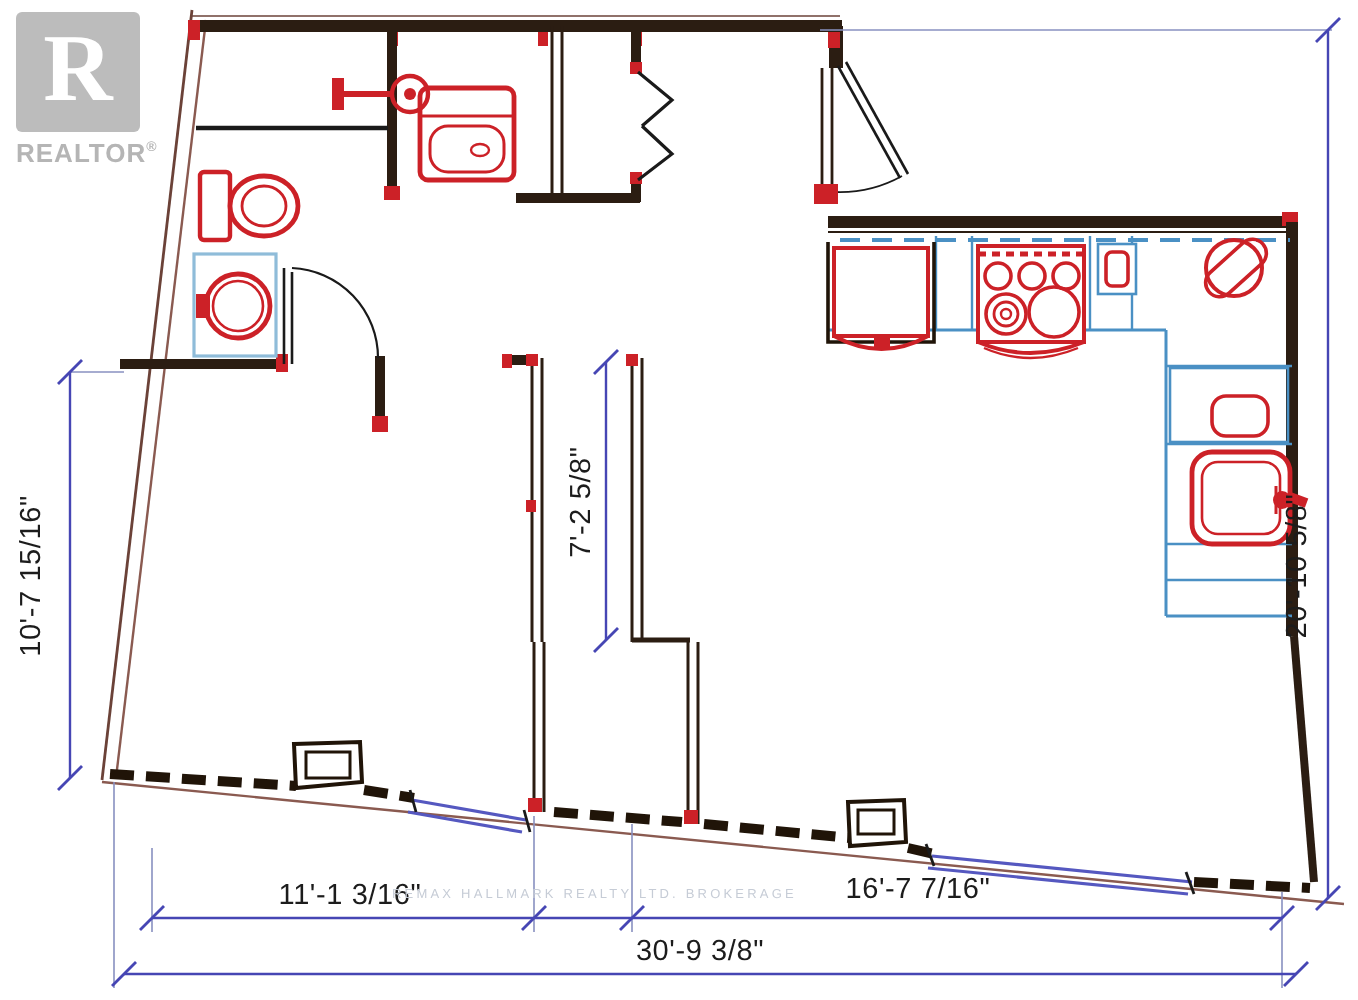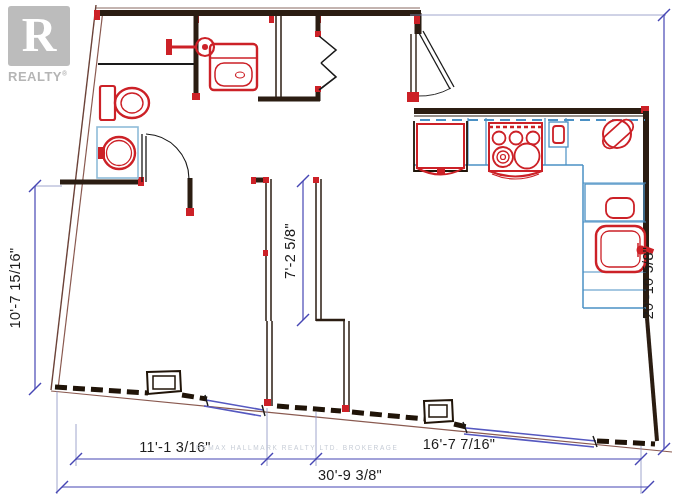--- a/index.html
+++ b/index.html
@@ -35,21 +35,21 @@
 </style>
 </head>
 <body>
 
 <div class="stage">
 
   <div class="logo">
     <div class="logo-mark">
       <span>R</span>
     </div>
-    <div class="logo-text"><span>REALTY</span><sup>®</sup>
+    <div class="logo-text"><span>REALTOR</span><sup>®</sup>
     </div>
   </div>
 
   <div class="watermark">REMAX HALLMARK REALTY LTD. BROKERAGE</div>
 
   <svg class="plan-svg" width="679" height="500" viewBox="0 0 679 500">
 
     <g>
       <line x1="96" y1="5" x2="51" y2="390" stroke="#6b4238" stroke-width="1.4"></line>
       <line x1="103" y1="10" x2="58" y2="389" stroke="#8a5a50" stroke-width="1.2"></line>

